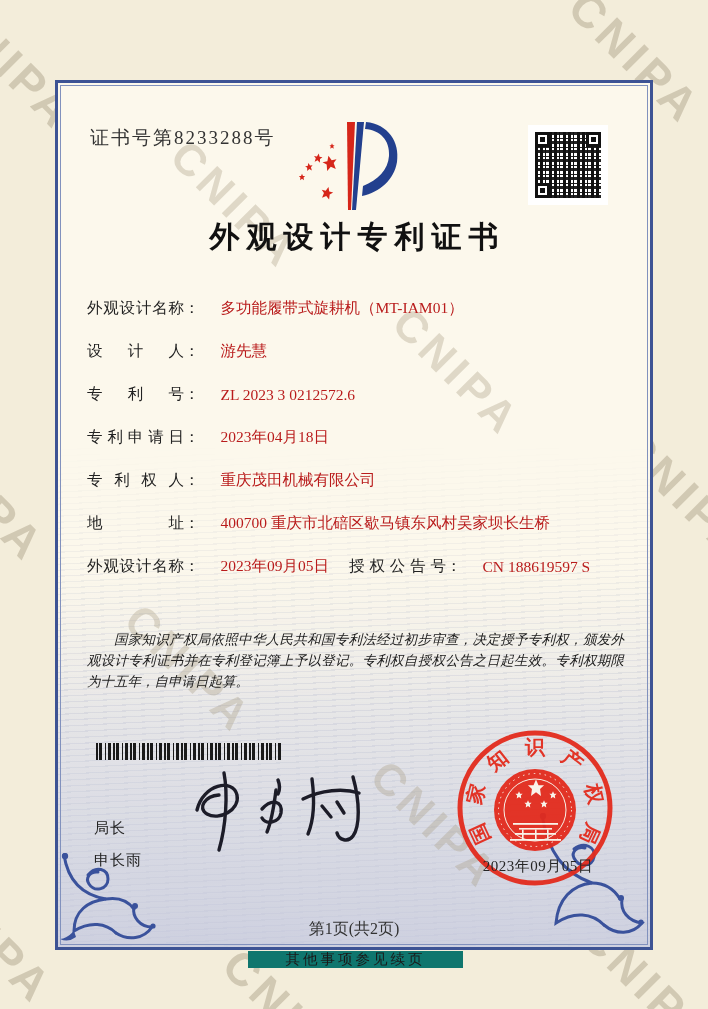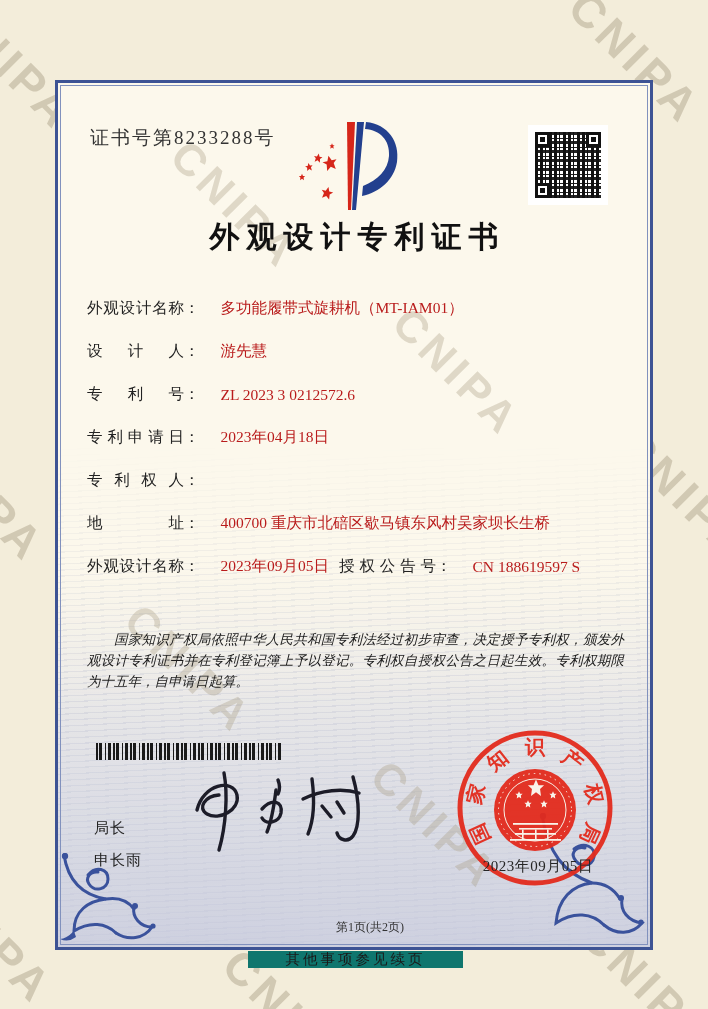--- a/index.html
+++ b/index.html
@@ -50,21 +50,21 @@
   .title {
     position:absolute; left:0; top:134px; width:100%; text-align:center;
     font-size:30px; font-weight:bold; letter-spacing:7px; text-indent:7px; color:#111;
   }
   
   .fields { position:absolute; left:29px; top:204px; width:540px; }
   .frow { position:relative; height:43px; display:flex; align-items:center; font-size:15.5px; }
   .flabel { display:inline-block; width:97px; text-align:justify; text-align-last:justify; color:#222; }
   .fcolon { display:inline-block; margin:0 2px 0 0; }
   .fvalue { margin-left:19px; color:#b91c1c; }
-  .fpair2 { position:absolute; left:252px; top:0; height:43px; display:flex; align-items:center;justify-content:flex-end; }
+  .fpair2 { position:absolute; left:262px; top:0; height:43px; display:flex; align-items:center;justify-content:flex-end; }
   
   .body-text {
     position:absolute; left:29px; top:506px; width:537px;
     font-size:13.5px; line-height:21.2px; font-style:italic;
     text-align:justify; color:#1a1a1a;margin-top:40px;
   }
   .body-text p { text-indent:2em; }
   
   .barcode {
     position:absolute; left:38px; top:660px; width:186px; height:17px;
@@ -76,21 +76,21 @@
   }
   .sig-title { top:712px; } .sig-name { top:744px;text-align:right; }
   .sig-svg { position:absolute; left:125px; top:685px; }
   
   .seal { position:absolute; left:397px; top:645px; opacity:0.95; }
   .seal-date {
     position:absolute; left:395px; top:774px; width:170px; text-align:center;
     font-size:15px; color:#262626; letter-spacing:0.5px; z-index:5;
   }
   
-  .page-footer { position:absolute; left:16px; top:836px; width:100%; text-align:center; font-size:12px; color:#333;font-family:Liberation Serif, serif; }
+  .page-footer { position:absolute; left:0; top:836px; width:100%; text-align:center; font-size:16px; color:#333;font-family:Liberation Serif, serif; }
   .flourish { position:absolute; pointer-events:none; }
   .flourish.left { left:0px; top:770px; }
   .flourish.right { left:478px; top:730px; transform:scaleX(-1); }
   .cont-note {
     position:absolute; left:248px; top:951px; width:215px; height:17px; background:#0f766e;
     display:flex; align-items:center; justify-content:center; z-index:4;
     font-size:14.5px; letter-spacing:3px; color:#1a1a1a;
   }
 </style>
 </head>
@@ -190,20 +190,21 @@
             <span class="fvalue">ZL 2023 3 0212572.6</span>
         </div>
         <div class="frow">
           <span class="flabel">专利申请日</span>
             <span class="fcolon">：</span>
             <span class="fvalue">2023年04月18日</span>
         </div>
         <div class="frow">
           <span class="flabel">专利权人</span>
             <span class="fcolon">：</span>
+            <span class="fvalue">重庆茂田机械有限公司</span>
         </div>
         <div class="frow">
           <span class="flabel">地址</span>
             <span class="fcolon">：</span>
             <span class="fvalue">400700 重庆市北碚区歇马镇东风村吴家坝长生桥</span>
         </div>
         <div class="frow">
           <span class="flabel">外观设计名称</span>
             <span class="fcolon">：</span>
             <span class="fvalue">2023年09月05日</span>

